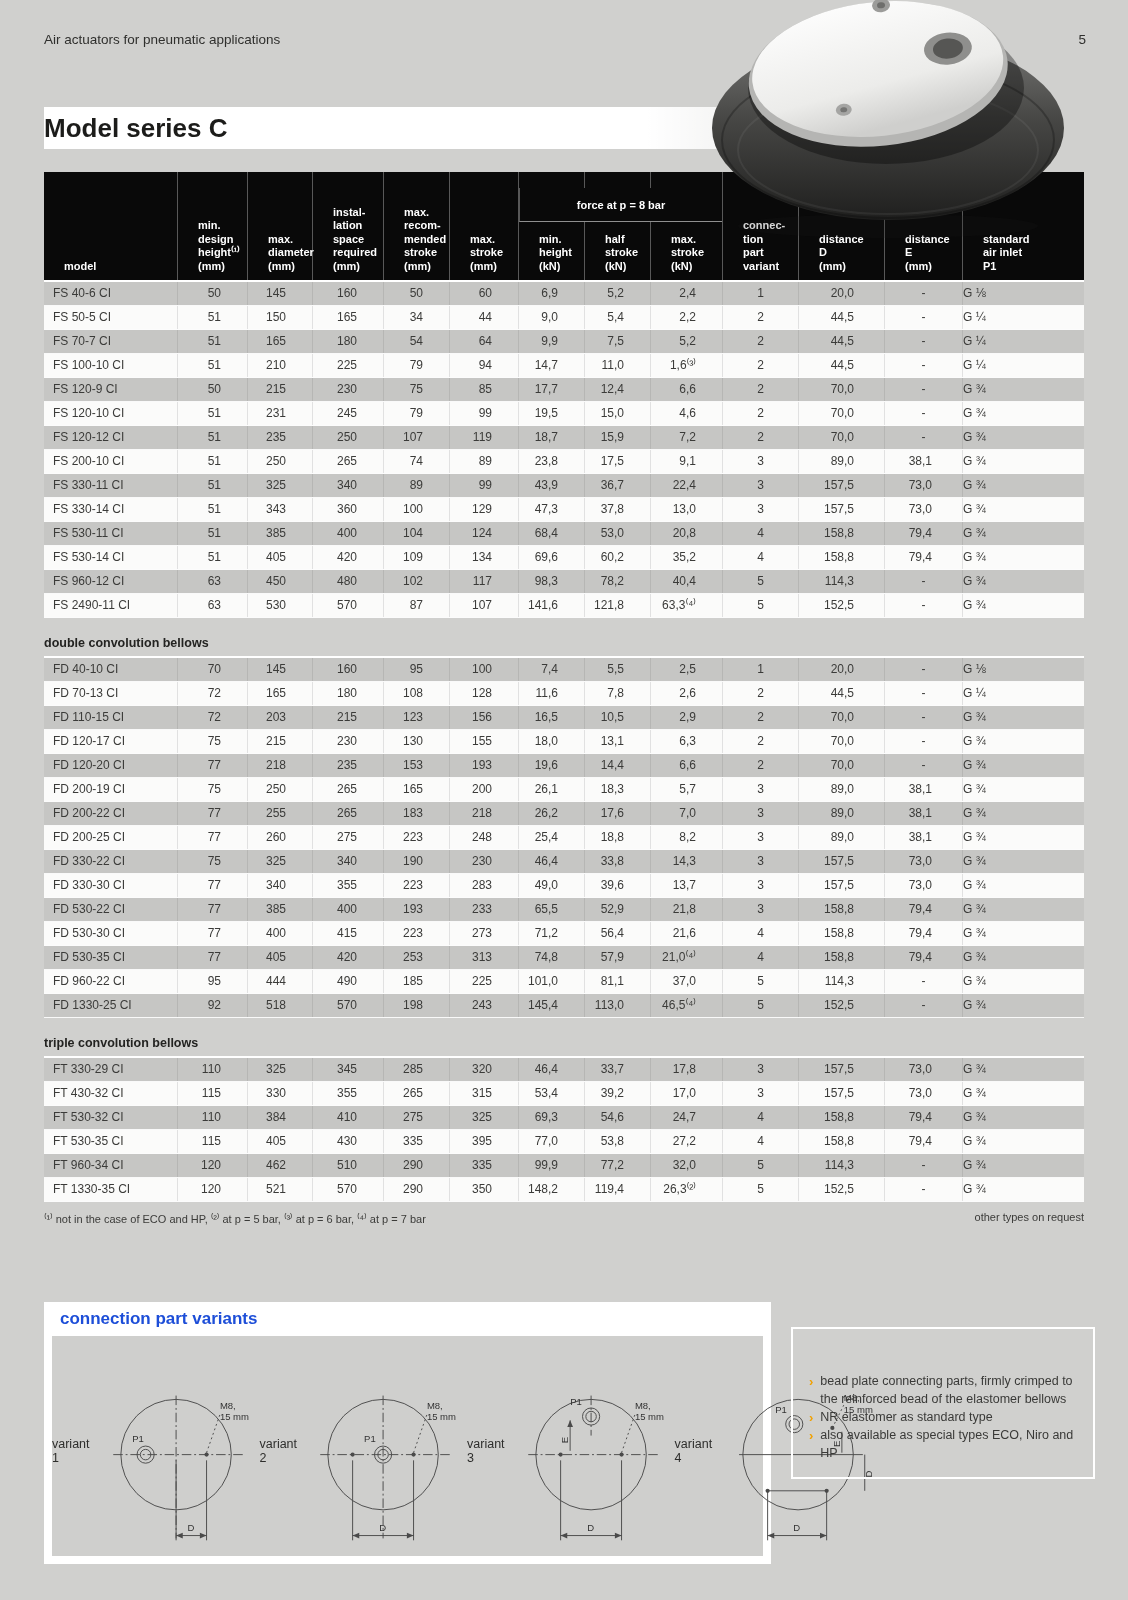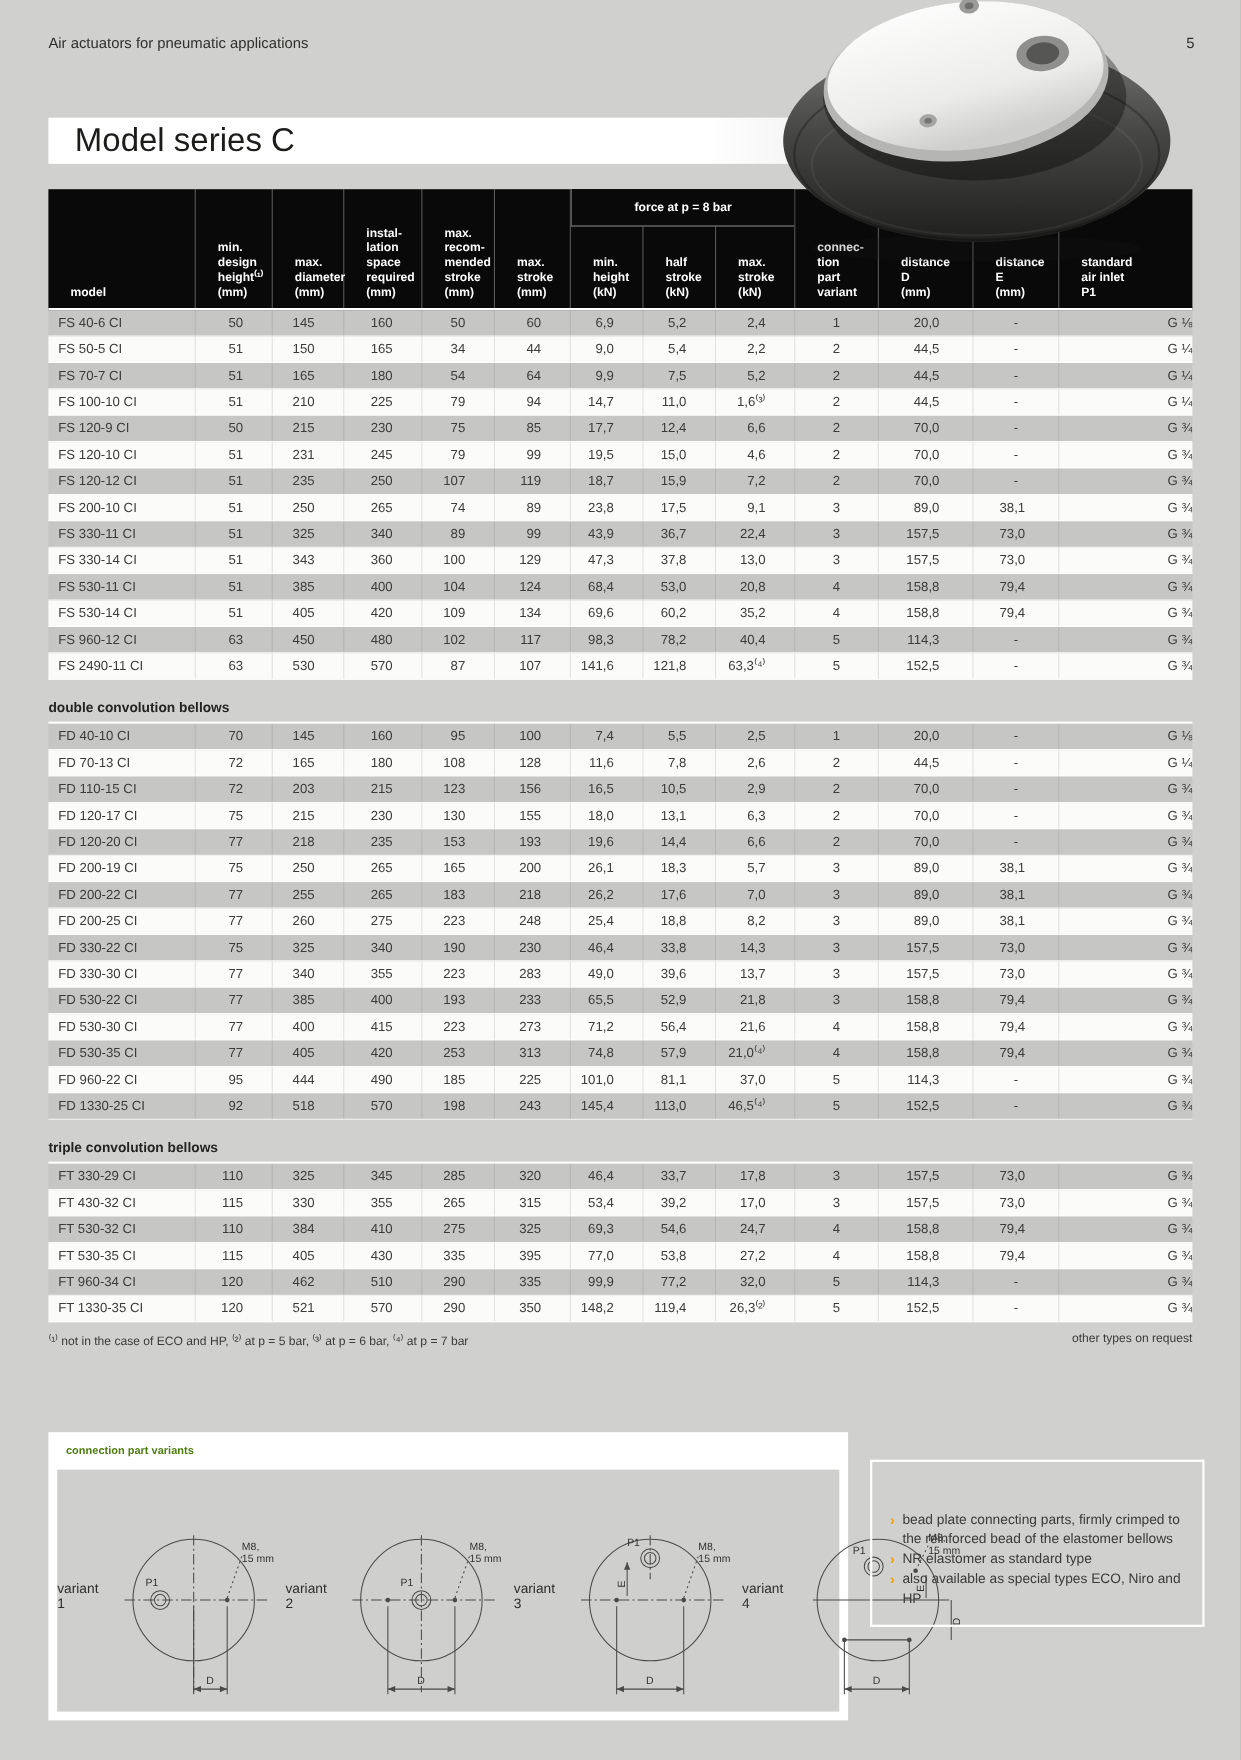--- a/index.html
+++ b/index.html
@@ -4,55 +4,55 @@
 <style>
   *{margin:0;padding:0;box-sizing:border-box}
   html,body{background:#a8a8a6;font-family:"Liberation Sans",sans-serif}
   .page{position:relative;width:1128px;height:1600px;background:#d0d0ce;overflow:hidden;margin:0 auto}
 
   .topbar{position:absolute;left:44px;right:42px;top:32px;display:flex;justify-content:space-between;
           color:#2f2f2d;font-size:13.5px;z-index:6}
   .title-band{position:absolute;left:44px;top:107px;width:1040px;height:42px;
           background:linear-gradient(90deg,#ffffff 0%,#ffffff 58%,rgba(255,255,255,0) 92%);
           display:flex;align-items:center;z-index:1}
-  .title-band h1{font-size:30px;font-weight:normal;color:#1c1c1a;padding-left:24px}
+  .title-band h1{font-size:26px;font-weight:bold;color:#1c1c1a;}
 
   .photo{position:absolute;left:688px;top:-6px;width:404px;height:250px;z-index:4}
 
   .content{position:absolute;left:44px;top:172px;width:1040px;z-index:2}
   .cols{display:grid;grid-template-columns:133px 70px 65px 71px 66px 69px 66px 66px 72px 76px 86px 78px 122px}
 
   .thead{position:relative;background:#090909;height:110px;border-bottom:2px solid #fff}
   .thead .hcell{display:flex;align-items:flex-end;padding:7px 20px;color:#fff;font-weight:bold;
           font-size:11px;line-height:1.22;border-left:1px solid rgba(255,255,255,.32);white-space:pre-line}
   .thead .hcell.c0{border-left:none}
-  .force-group{position:absolute;left:475px;top:0;width:203px;height:34px;background:#090909;
+  .force-group{position:absolute;left:475px;top:16px;width:203px;height:34px;background:#090909;
           display:flex;align-items:center;justify-content:center;color:#fff;font-weight:bold;font-size:11px;
           border-bottom:1px solid #8f8f8f;border-left:1px solid rgba(255,255,255,.32)}
 
   .row{height:24px;border-bottom:1px solid rgba(252,252,252,.95);font-size:12px;color:#3b3b39}
   .row.gray{background:#c6c6c4}
   .row.white{background:#fbfbfa}
   .cell{line-height:23px;border-left:1px solid rgba(110,110,110,.18);overflow:hidden;white-space:nowrap}
   .cell.c0{border-left:none;padding-left:9px}
   .num{text-align:right;padding-right:26px}
   .c10.num,.c11.num{padding-right:30px}
   .ctr,.dash{text-align:center}
-  .inlet{text-align:right}
+  .inlet{text-align:left}
 
   .section-label{height:28px;display:flex;align-items:center;font-weight:bold;font-size:12.5px;
           color:#232321;border-bottom:2px solid #fff}
   .section-label.gap{margin-top:12px}
 
   .footnote-row{display:flex;justify-content:space-between;margin-top:9px;font-size:11px;color:#3b3b39}
 
   .variants-box{position:absolute;left:44px;top:1302px;width:727px;height:262px;background:#fff;
           padding:0 8px 8px;z-index:3}
-  .variants-title{height:34px;display:flex;align-items:center;font-weight:bold;font-size:10px;
-          color:#4d7c0f;padding-left:8px}
+  .variants-title{height:34px;display:flex;align-items:center;font-weight:bold;font-size:17px;
+          color:#1d4ed8;padding-left:8px}
   .variants-content{background:#cfcfcd;height:220px;display:flex;justify-content:space-around;padding-top:2px}
   .variant{display:flex;flex-direction:row;align-items:center}
   .variant .vlabel{font-size:12.5px;color:#2e2e2c;margin:8px 0 0}
   .ln{stroke:#4a4a4a;fill:none;stroke-width:1}
   .dd{stroke-dasharray:10 3 2 3}
   .dt{stroke-dasharray:2 3}
   .dg text,.variant text{font-family:"Liberation Sans",sans-serif}
 
   .info-box{position:absolute;left:791px;top:1327px;width:304px;height:152px;border:2px solid #fff;
           padding:44px 16px 10px 16px;z-index:3}

